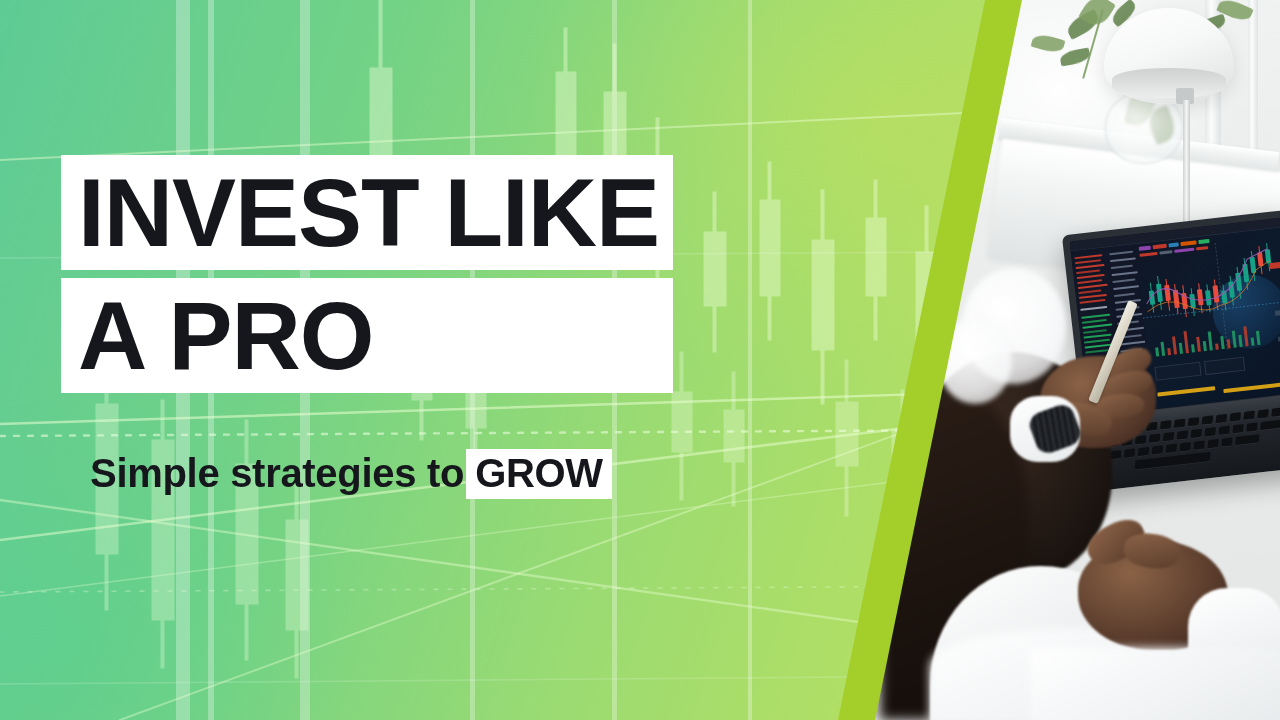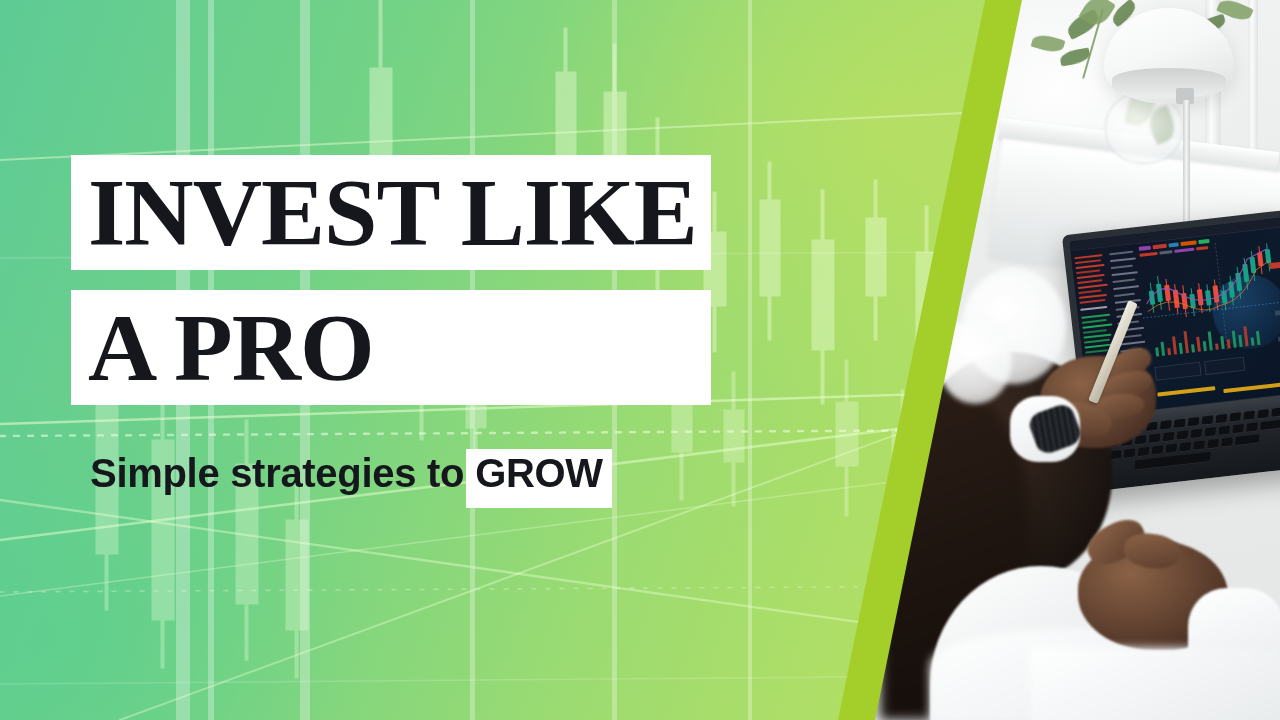--- a/index.html
+++ b/index.html
@@ -188,43 +188,43 @@
   }
   
   .panel-glow {
     position:absolute; inset:0;
     background:radial-gradient(ellipse 520px 420px at 880px 120px, rgba(200,225,90,0.45), rgba(200,225,90,0) 68%),
                radial-gradient(ellipse 420px 360px at 60px 640px, rgba(70,205,150,0.30), rgba(70,205,150,0) 70%);
   }
   .bg-svg { position:absolute; left:0; top:0; width:985px; height:720px; }
 
   
-  .title-wrap { position:absolute; left:71px; top:155px;font-family:Liberation Serif, serif; }
+  .title-wrap { position:absolute; left:61px; top:155px; }
   .title-line {
     display:block;
     background:#ffffff;
     color:#15171c;
     font-weight:700;
     font-size:96px;
     line-height:115px;
     letter-spacing:-1px;
     padding:0 14px 0 17px;
     white-space:nowrap;
     font-stretch:condensed;
   }
-  .title-line + .title-line { margin-top:20px; }
+  .title-line + .title-line { margin-top:8px; }
 
   .sub-wrap {
     position:absolute; left:90px; top:443px;
     font-weight:700; font-size:40px; line-height:61px;
     color:#15171c; letter-spacing:-0.3px;
     white-space:nowrap;
   }
   .hl {
-    background:#ffffff; padding:2px 9px 13px 9px;
+    background:#ffffff; padding:2px 9px 4px 9px;
     display:inline-block; line-height:44px; margin-left:2px;
   }
 </style>
 </head>
 <body>
 
 <div id="canvas" style="--g0:#5ECB95; --g1:#72D286; --g2:#9BDB72; --g3:#B4DF63; --g4:#C3E05B; --lime:#A4CE2A;">
 
   <div class="photo-layer">
 

